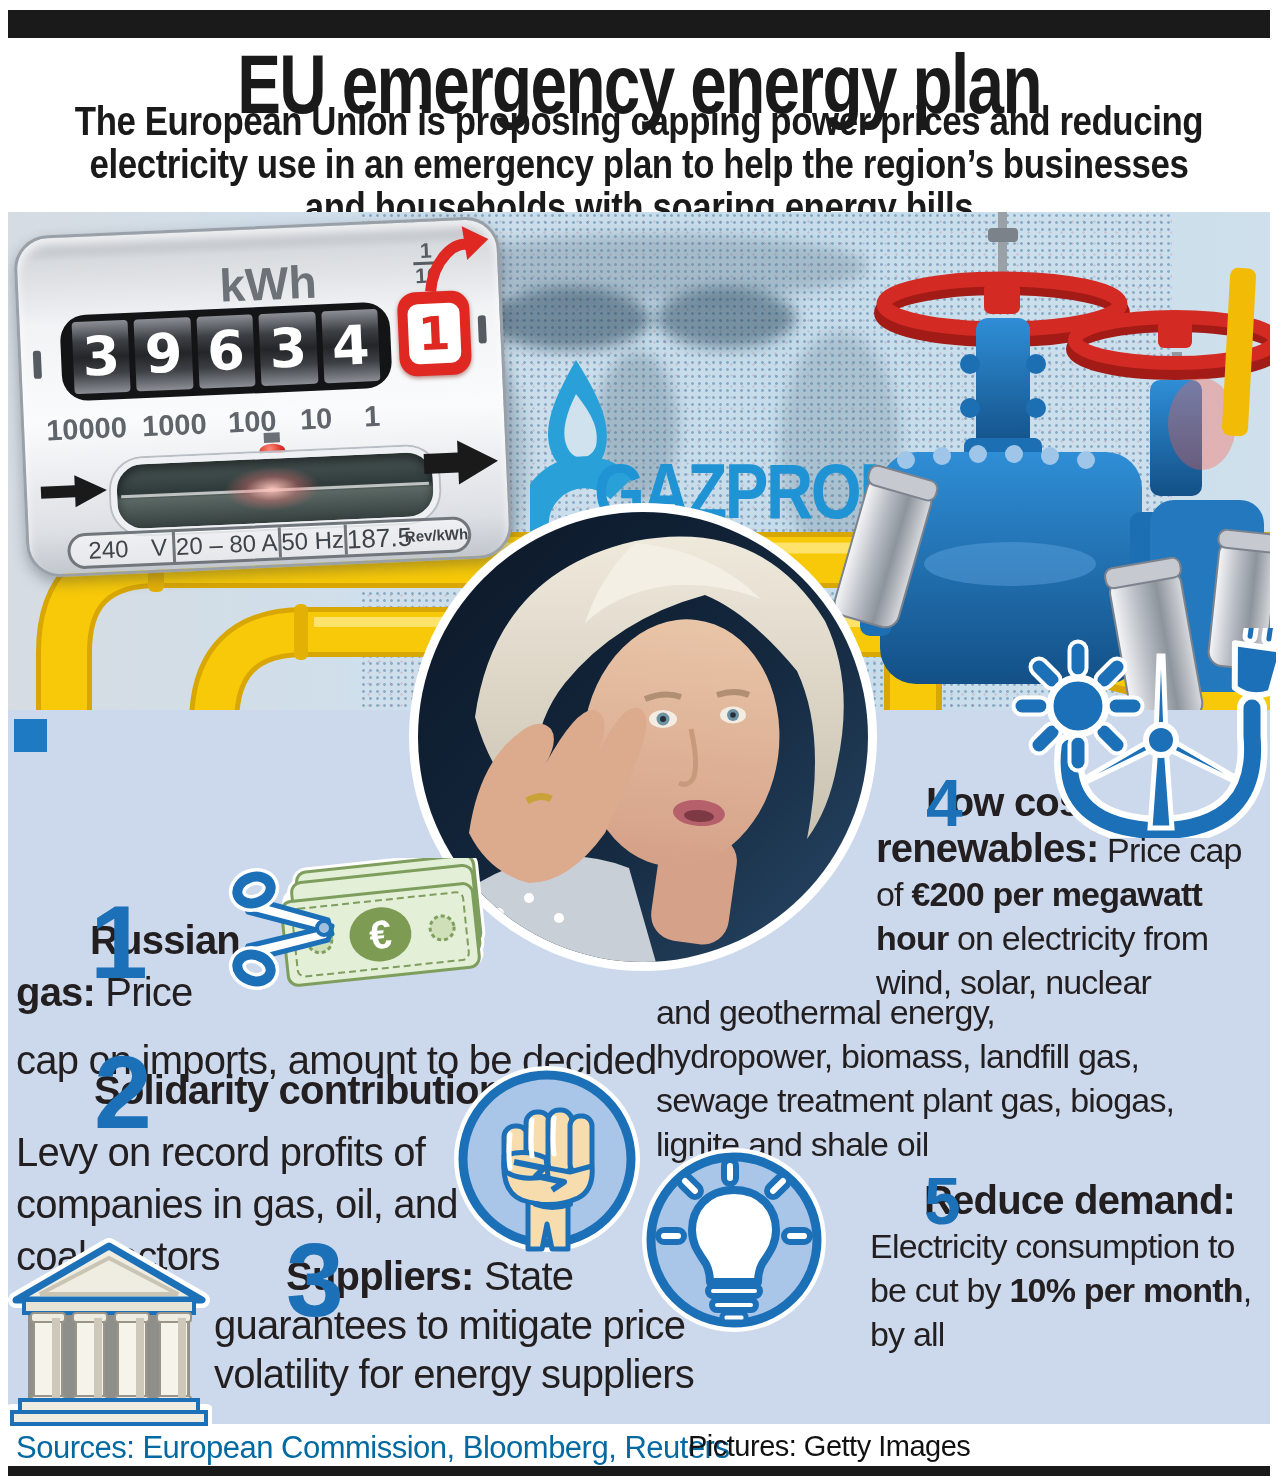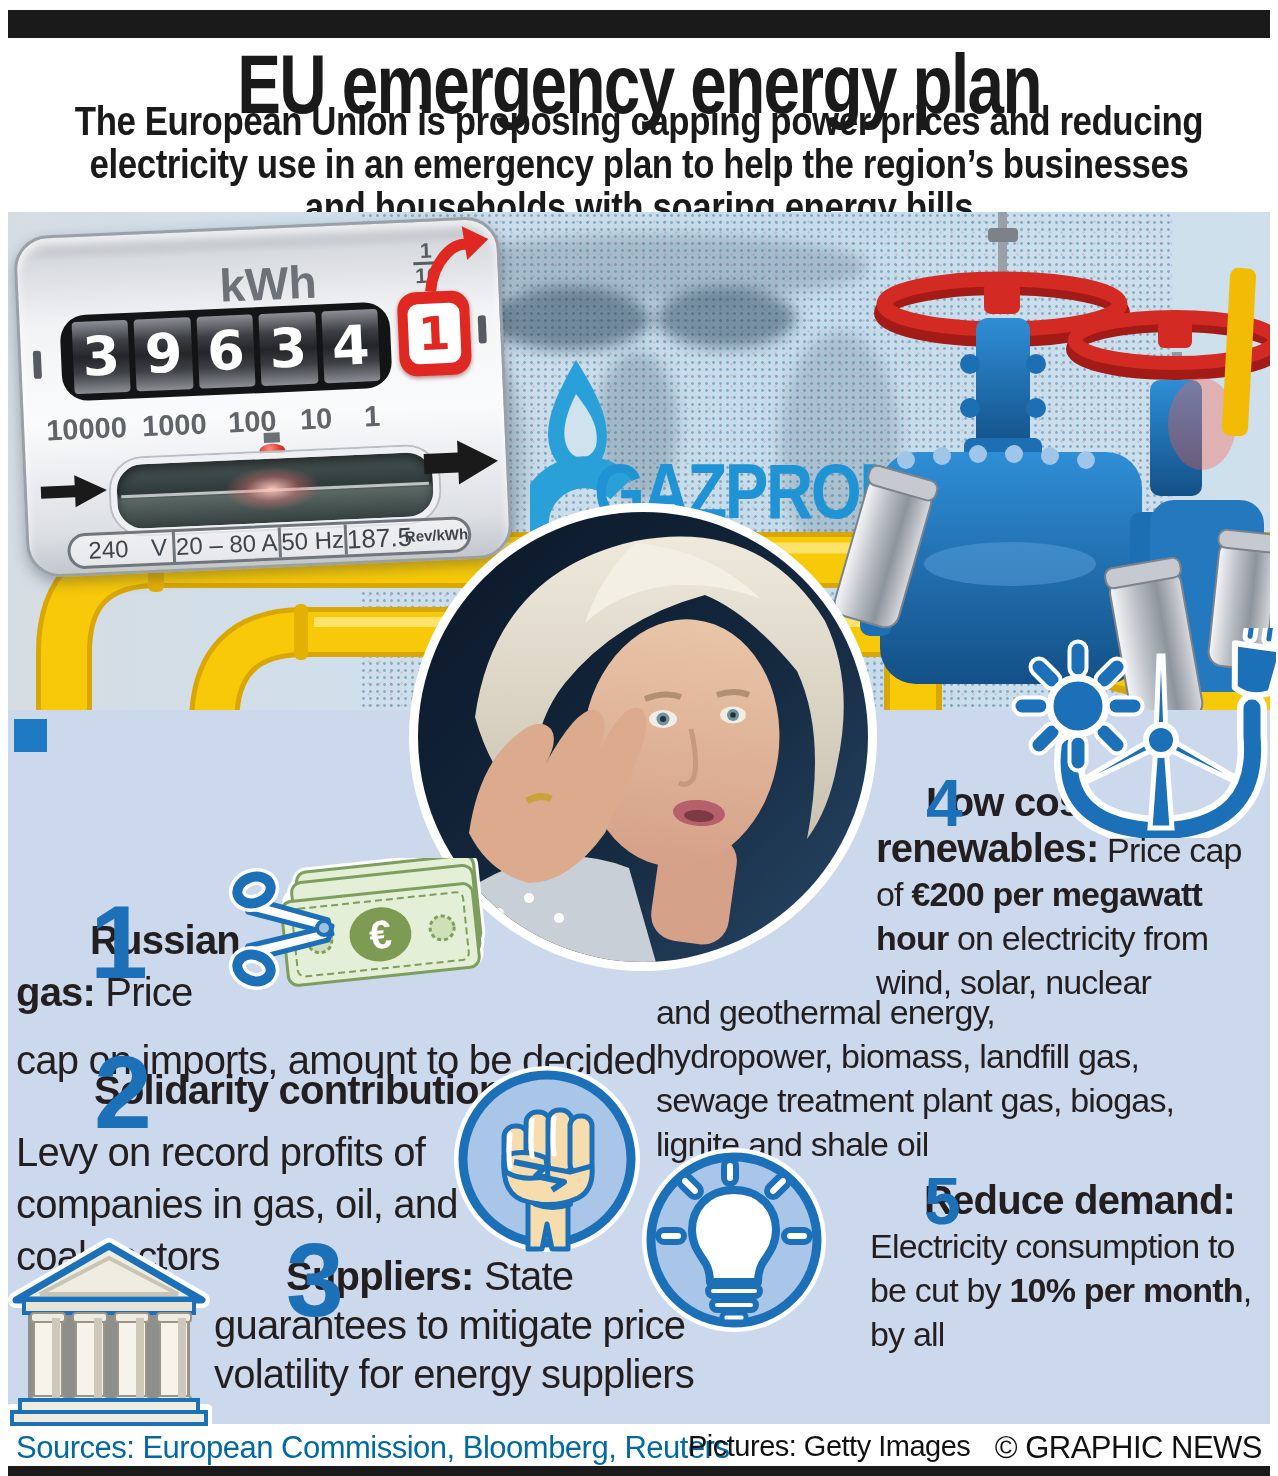--- a/index.html
+++ b/index.html
@@ -439,16 +439,15 @@
       <rect x="144" y="84" width="26" height="12" rx="6"></rect>
     </g>
     <path d="M94,44 C66,44 52,64 52,84 C52,100 60,108 66,118 Q70,126 70,136 L118,136 Q118,126 122,118 C128,108 136,100 136,84 C136,64 122,44 94,44 Z" fill="#ffffff" stroke="#1c70b7" stroke-width="8" stroke-linejoin="round"></path>
     <rect x="68" y="140" width="52" height="10" rx="5" fill="#ffffff" stroke="#1c70b7" stroke-width="6"></rect>
     <rect x="72" y="154" width="44" height="10" rx="5" fill="#ffffff" stroke="#1c70b7" stroke-width="6"></rect>
     <rect x="82" y="167" width="24" height="9" rx="4" fill="#ffffff" stroke="#1c70b7" stroke-width="5"></rect>
   </svg>
 
   <div class="abs" id="footer" style="left:16px">Sources: European Commission, Bloomberg, Reuters</div>
   <div class="abs" id="footer" style="left:688px;top:1430px;font-size:29px;color:#111;letter-spacing:-.5px;position:absolute">Pictures: Getty Images</div>
-  <div class="abs" style="right:16px;top:1430px;font-size:31px;color:#111;letter-spacing:-.5px">© GRAPHIC NEWS</div>
 
   <div class="abs" id="bar-bottom"></div>
 </div>
 
 </body></html>

